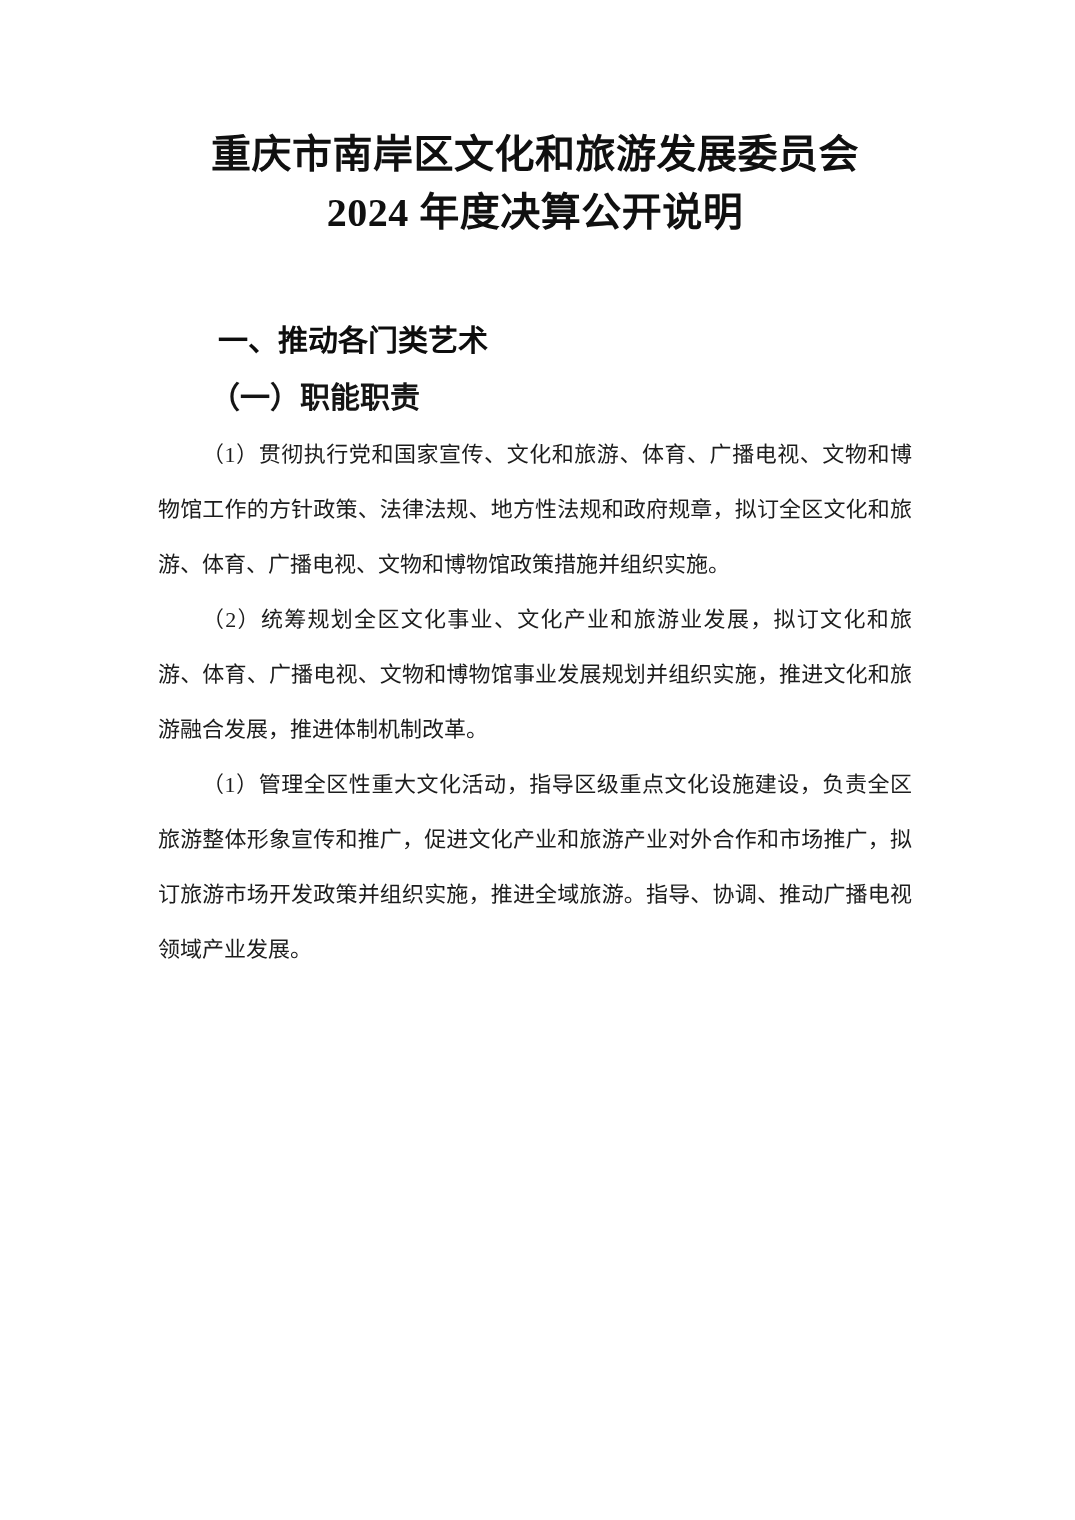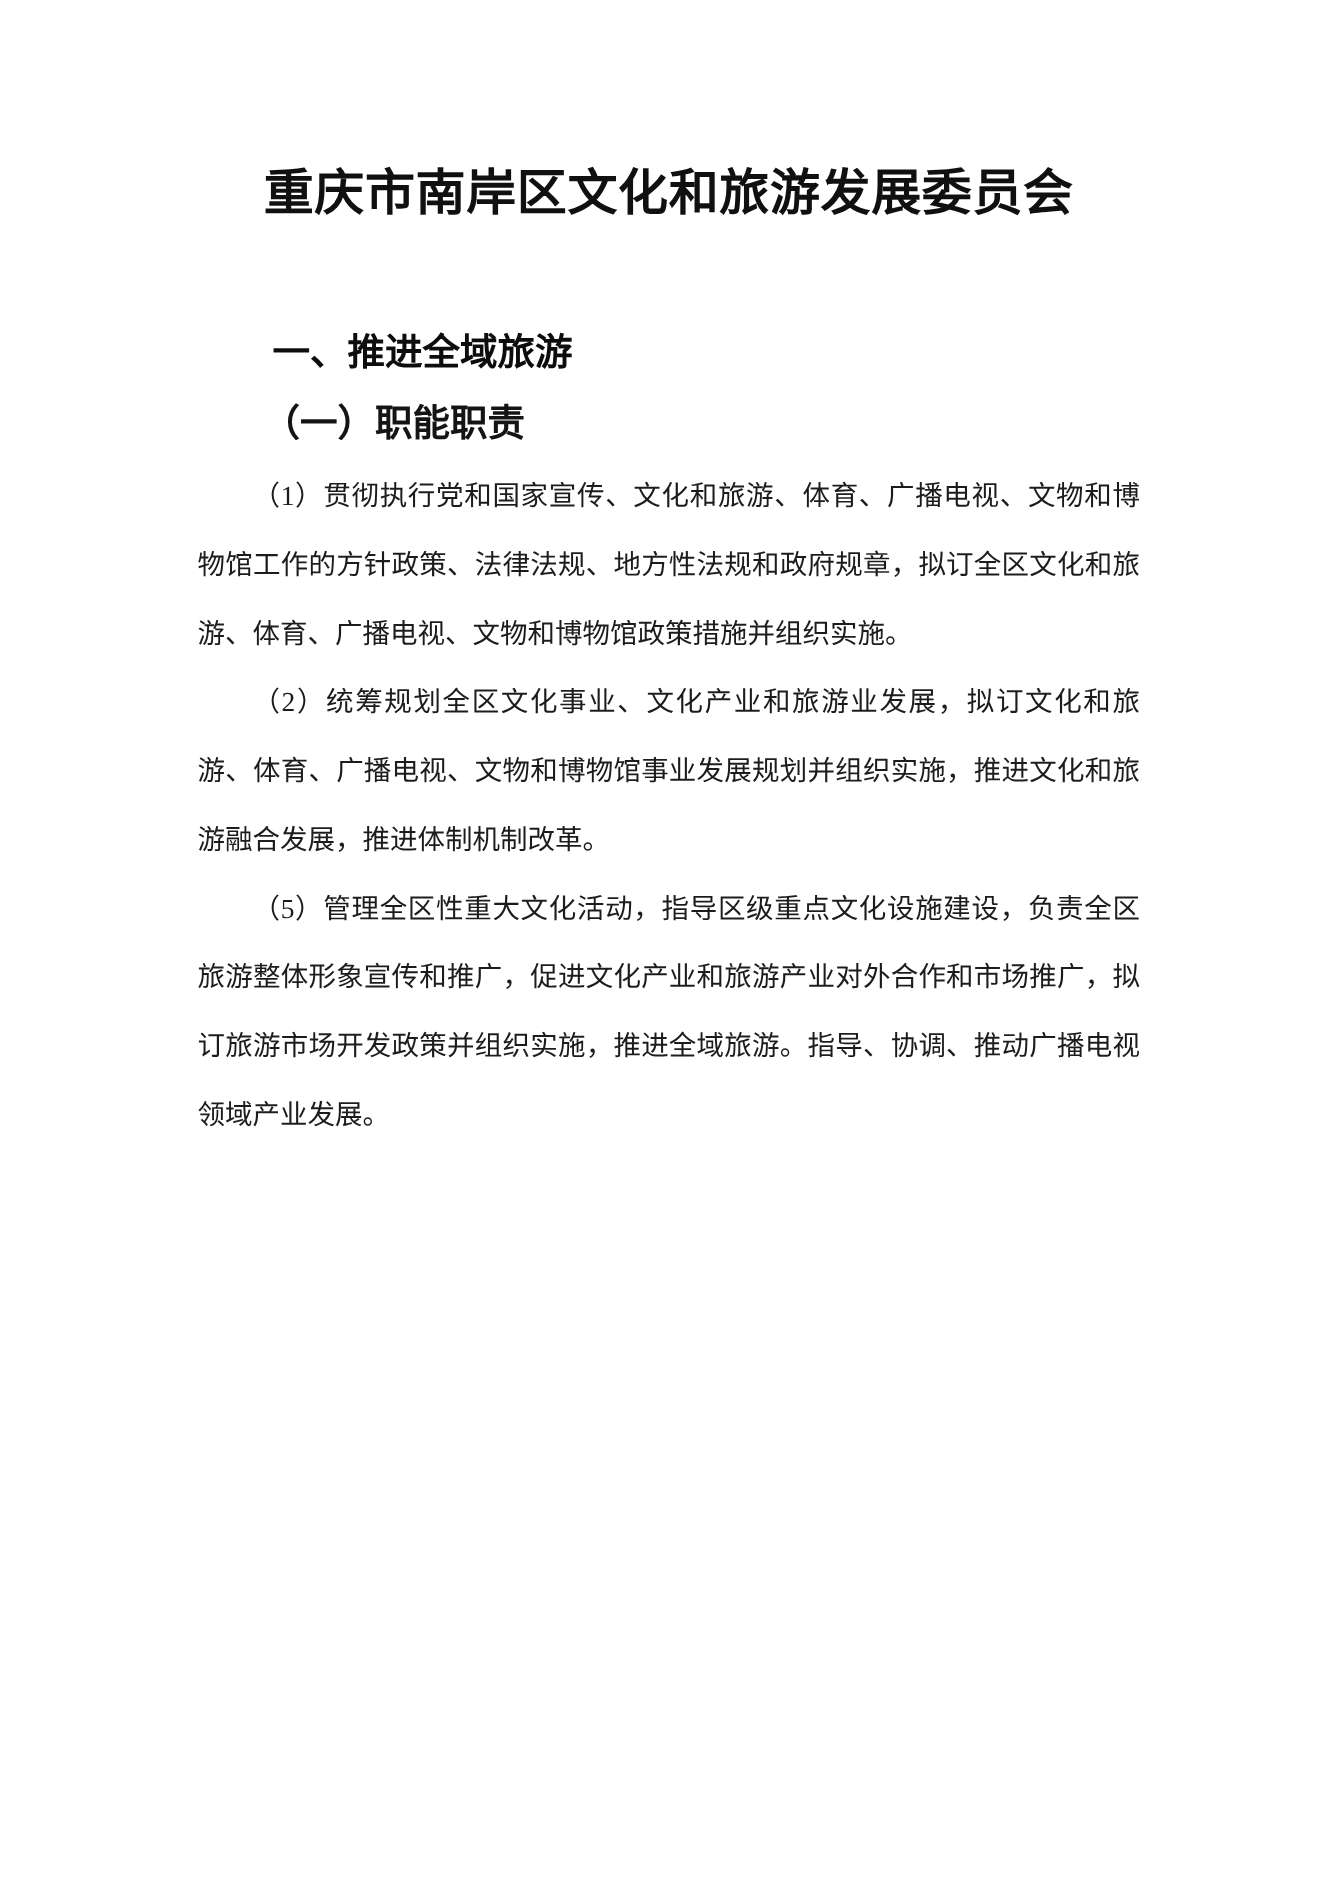--- a/index.html
+++ b/index.html
@@ -76,28 +76,29 @@
   }
 </style>
 </head>
 <body>
 
 <div class="page">
   <div class="content">
 
     <h1 class="doc-title">
       <span class="title-line">重庆市南岸区文化和旅游发展委员会</span>
+      <span class="title-line">2024 年度决算公开说明</span>
     </h1>
 
-    <h2 class="section-heading">一、推进全域旅游</h2>
+    <h2 class="section-heading">一、推动各门类艺术</h2>
 
     <h3 class="subsection-heading">（一）职能职责</h3>
 
     <div class="body-text">
       <p>（1）贯彻执行党和国家宣传、文化和旅游、体育、广播电视、文物和博物馆工作的方针政策、法律法规、地方性法规和政府规章，拟订全区文化和旅游、体育、广播电视、文物和博物馆政策措施并组织实施。</p>
       <p>（2）统筹规划全区文化事业、文化产业和旅游业发展，拟订文化和旅游、体育、广播电视、文物和博物馆事业发展规划并组织实施，推进文化和旅游融合发展，推进体制机制改革。</p>
-      <p>（5）管理全区性重大文化活动，指导区级重点文化设施建设，负责全区旅游整体形象宣传和推广，促进文化产业和旅游产业对外合作和市场推广，拟订旅游市场开发政策并组织实施，推进全域旅游。指导、协调、推动广播电视领域产业发展。</p>
+      <p>（1）管理全区性重大文化活动，指导区级重点文化设施建设，负责全区旅游整体形象宣传和推广，促进文化产业和旅游产业对外合作和市场推广，拟订旅游市场开发政策并组织实施，推进全域旅游。指导、协调、推动广播电视领域产业发展。</p>
     </div>
 
   </div>
 
   <div class="page-footer">－ 1 －</div>
 </div>
 
 </body></html>

